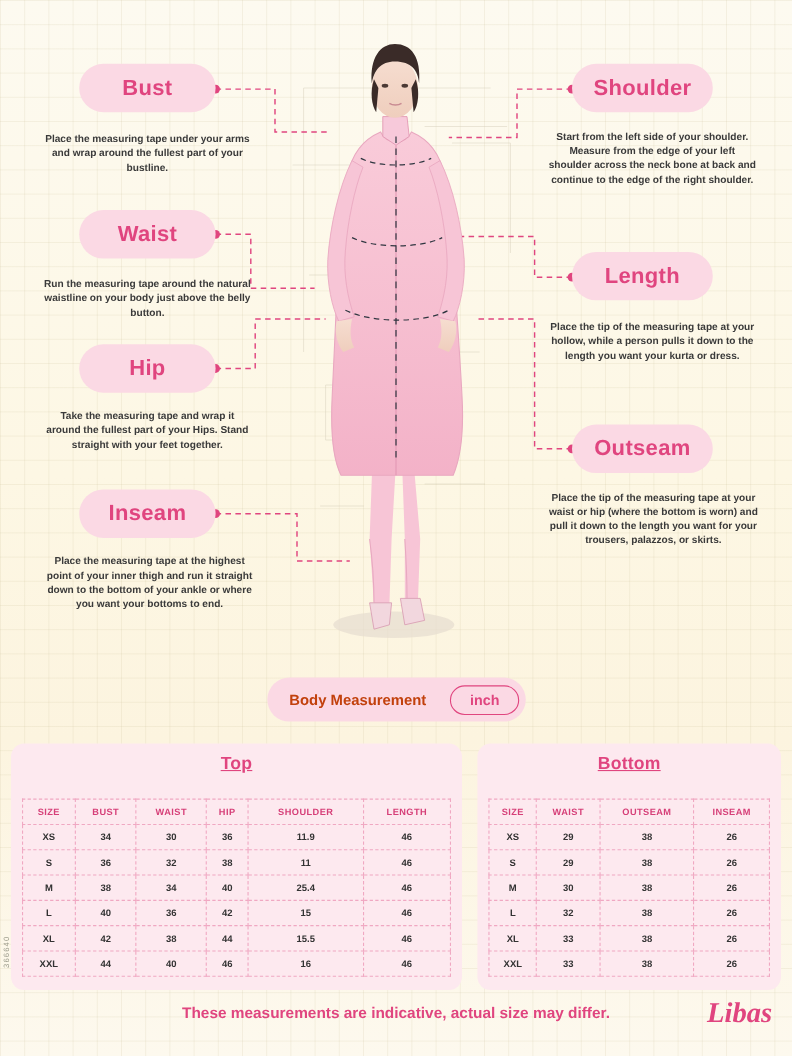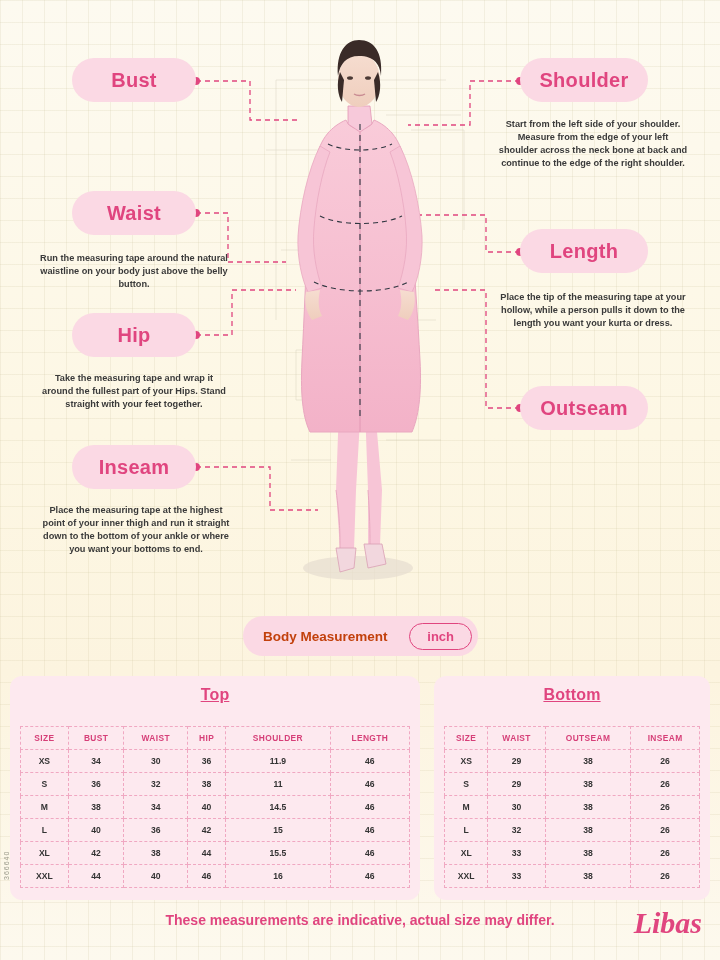--- a/index.html
+++ b/index.html
@@ -92,21 +92,21 @@
   th { color: #d63f78; font-weight: bold; font-size: 8.4px; letter-spacing: .4px; }
   td { font-weight: bold; }
 
   
   #footnote {
     position: absolute; left: 0; right: 0; top: 912px;
     text-align: center; color: #e0457f; font-size: 14px; font-weight: bold;
   }
   #brand {
     position: absolute; right: 18px; top: 906px;
-    color: #e0457f; font-size: 30px; font-weight: bold;
+    color: #e0457f; font-size: 26px; font-weight: bold;
     font-family: "Liberation Serif", serif; font-style: italic;
   }
   #sidecode {
     position: absolute; left: 3px; top: 880px;
     font-size: 7px; color: #9a9a8a;
     transform: rotate(-90deg); transform-origin: left top;
     letter-spacing: 1px;
   }
 </style>
 </head>
@@ -213,20 +213,21 @@
       <circle cx="196" cy="467" r="4"></circle>
       <circle cx="520" cy="81" r="4"></circle>
       <circle cx="520" cy="252" r="4"></circle>
       <circle cx="520" cy="408" r="4"></circle>
     </g>
   </svg>
 
   <div class="pill left" style="left:72px; top:58px; width:124px; height:44px;">
     <span>Bust</span>
   </div>
+  <div class="desc" style="left:40px; top:120px; width:188px;">Place the measuring tape under your arms and wrap around the fullest part of your bustline.</div>
 
   <div class="pill left" style="left:72px; top:191px; width:124px; height:44px;">
     <span>Waist</span>
   </div>
   <div class="desc" style="left:40px; top:252px; width:188px;">Run the measuring tape around the natural waistline on your body just above the belly button.</div>
 
   <div class="pill left" style="left:72px; top:313px; width:124px; height:44px;">
     <span>Hip</span>
   </div>
   <div class="desc" style="left:40px; top:372px; width:188px;text-align:center;">Take the measuring tape and wrap it around the fullest part of your Hips. Stand straight with your feet together.</div>
@@ -242,20 +243,21 @@
   <div class="desc" style="left:498px; top:118px; width:190px;">Start from the left side of your shoulder. Measure from the edge of your left shoulder across the neck bone at back and continue to the edge of the right shoulder.</div>
 
   <div class="pill right" style="left:520px; top:229px; width:128px; height:44px;">
     <span>Length</span>
   </div>
   <div class="desc" style="left:498px; top:291px; width:190px;">Place the tip of the measuring tape at your hollow, while a person pulls it down to the length you want your kurta or dress.</div>
 
   <div class="pill right" style="left:520px; top:386px; width:128px; height:44px;">
     <span>Outseam</span>
   </div>
+  <div class="desc" style="left:496px; top:446px; width:196px;">Place the tip of the measuring tape at your waist or hip (where the bottom is worn) and pull it down to the length you want for your trousers, palazzos, or skirts.</div>
 
   <div id="bodybar">
     <span class="label">Body Measurement</span>
     <span id="unit">inch</span>
   </div>
 
   <div class="tablecard" id="card-top">
     <div class="tabletitle">Top</div>
     <table>
       <thead>
@@ -283,21 +285,21 @@
           <td>32</td>
           <td>38</td>
           <td>11</td>
           <td>46</td>
         </tr>
         <tr>
           <td>M</td>
           <td>38</td>
           <td>34</td>
           <td>40</td>
-          <td>14.5</td>
+          <td>25.4</td>
           <td>46</td>
         </tr>
         <tr>
           <td>L</td>
           <td>40</td>
           <td>36</td>
           <td>42</td>
           <td>15</td>
           <td>46</td>
         </tr>

